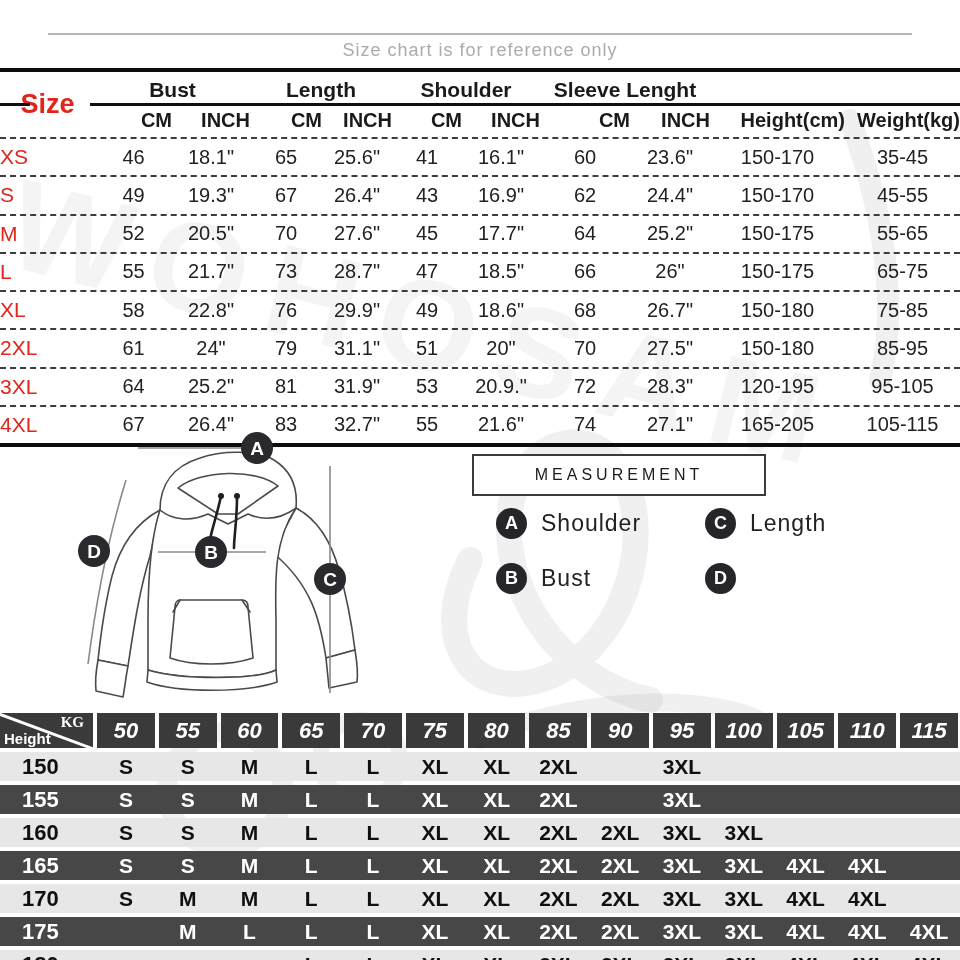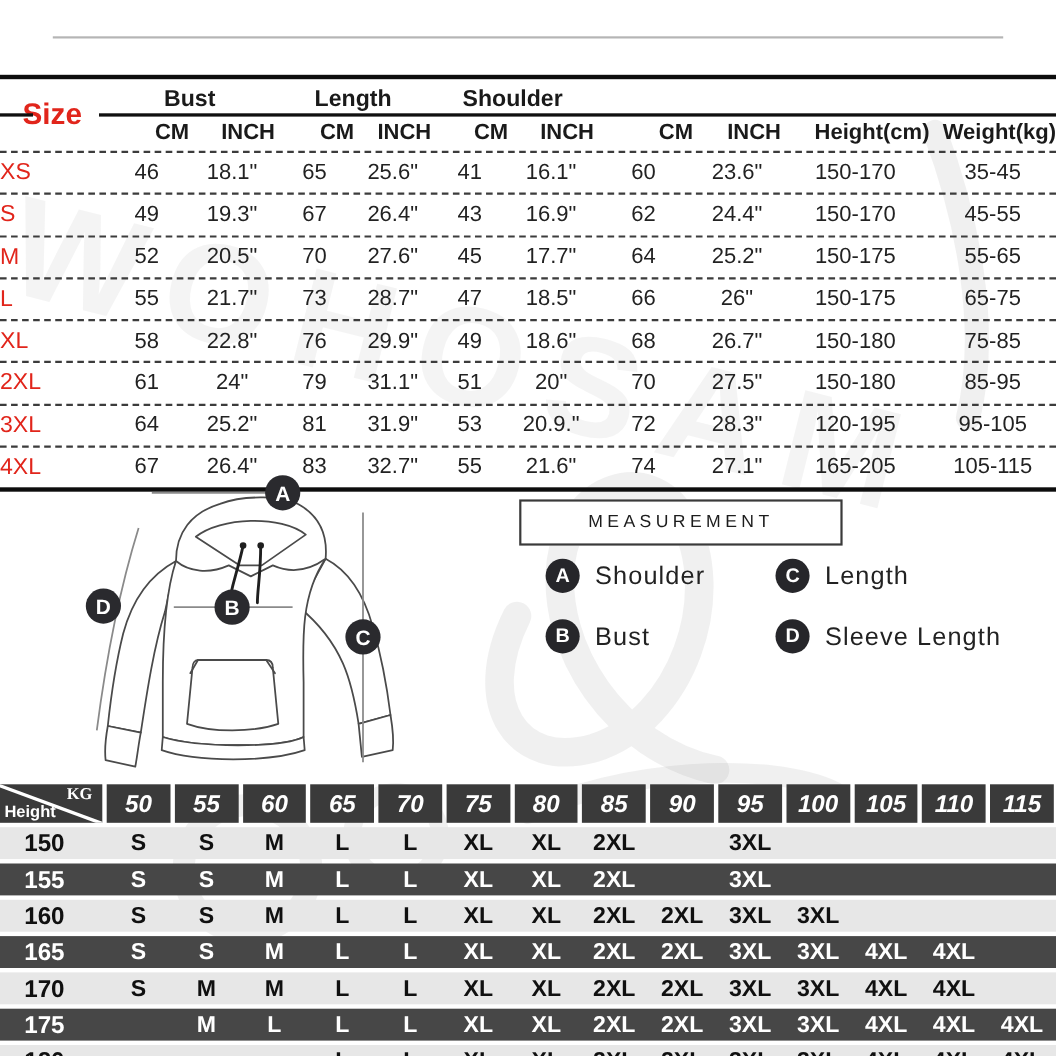--- a/index.html
+++ b/index.html
@@ -81,29 +81,31 @@
     <g fill="none" stroke="rgba(140,140,140,0.13)" stroke-linecap="round">
       <path d="M470,560 C430,640 470,700 540,680 C620,655 660,540 620,470 C590,420 520,440 510,510 C500,590 560,680 650,700" stroke-width="26"></path>
       <path d="M480,740 C560,700 700,690 760,720" stroke-width="18"></path>
       <circle cx="225" cy="790" r="58" stroke-width="20"></circle>
       <circle cx="360" cy="760" r="40" stroke-width="16"></circle>
       <path d="M850,120 C880,200 900,300 880,380" stroke-width="22"></path>
     </g>
   </svg>
 
   <div class="title-rule"></div>
+  <div class="subtitle">Size chart is for reference only</div>
 
   <div class="size-table">
     <div class="topline"></div>
     <div class="shead">
       <div class="grid group-row">
         <div></div>
         <div class="group-cell">Bust</div>
         <div class="group-cell">Length</div>
         <div class="group-cell">Shoulder</div>
+        <div class="group-cell">Sleeve Lenght</div>
         <div></div>
           <div></div>
       </div>
       <div class="grid unit-row">
         <div></div>
         <div class="ucell">CM</div>
         <div class="ucell">INCH</div>
         <div class="ucell">CM</div>
         <div class="ucell">INCH</div>
         <div class="ucell">CM</div>
@@ -288,21 +290,20 @@
     <div class="legend-item l-c">
       <div class="l-circle">C</div>
       <div class="l-label">Length</div>
     </div>
     <div class="legend-item l-b">
       <div class="l-circle">B</div>
       <div class="l-label">Bust</div>
     </div>
     <div class="legend-item l-d">
       <div class="l-circle">D</div>
-      <div class="l-label">Sleeve Length</div>
     </div>
   </div>
 
   <div class="matrix">
     <div class="mgrid m-headrow">
       <div class="m-corner">
         <span class="kg">KG</span>
         <span class="hgt">Height</span>
         <span class="diag"></span>
       </div>

